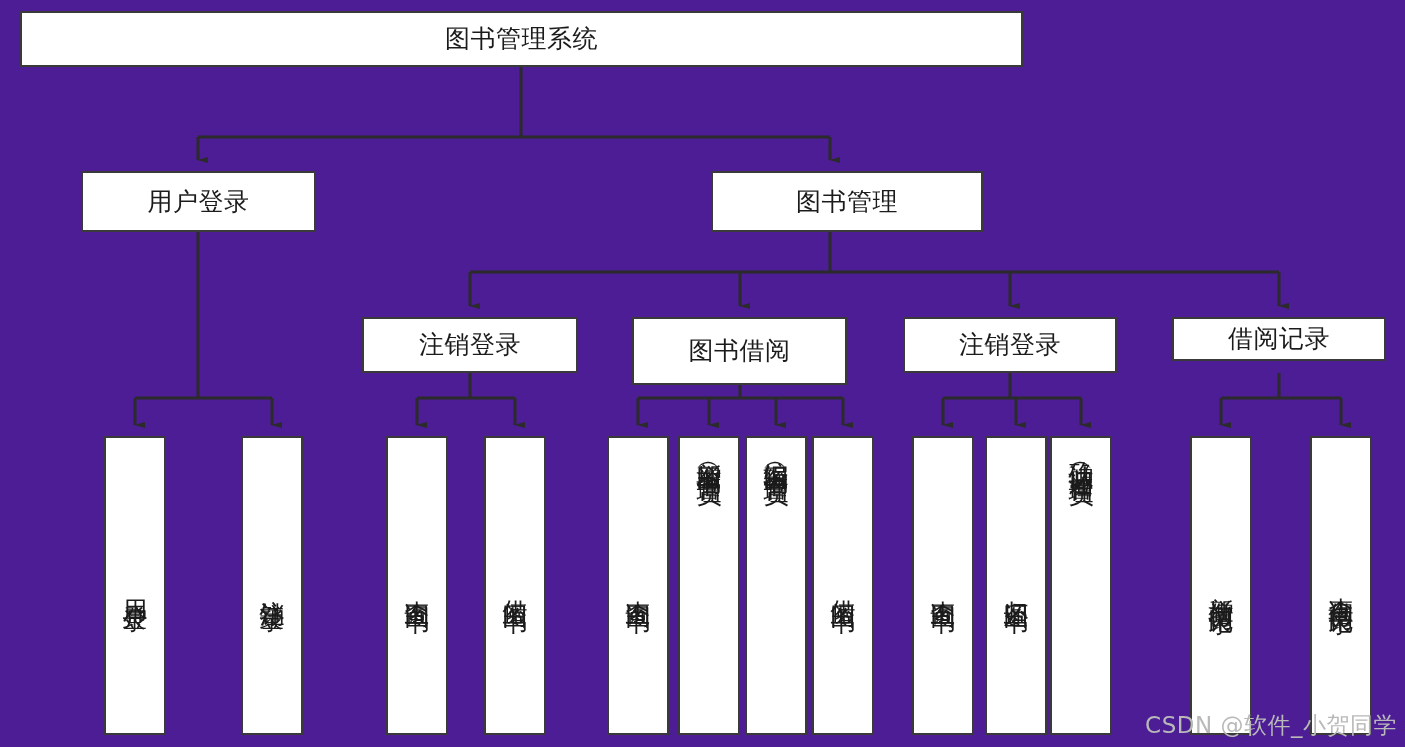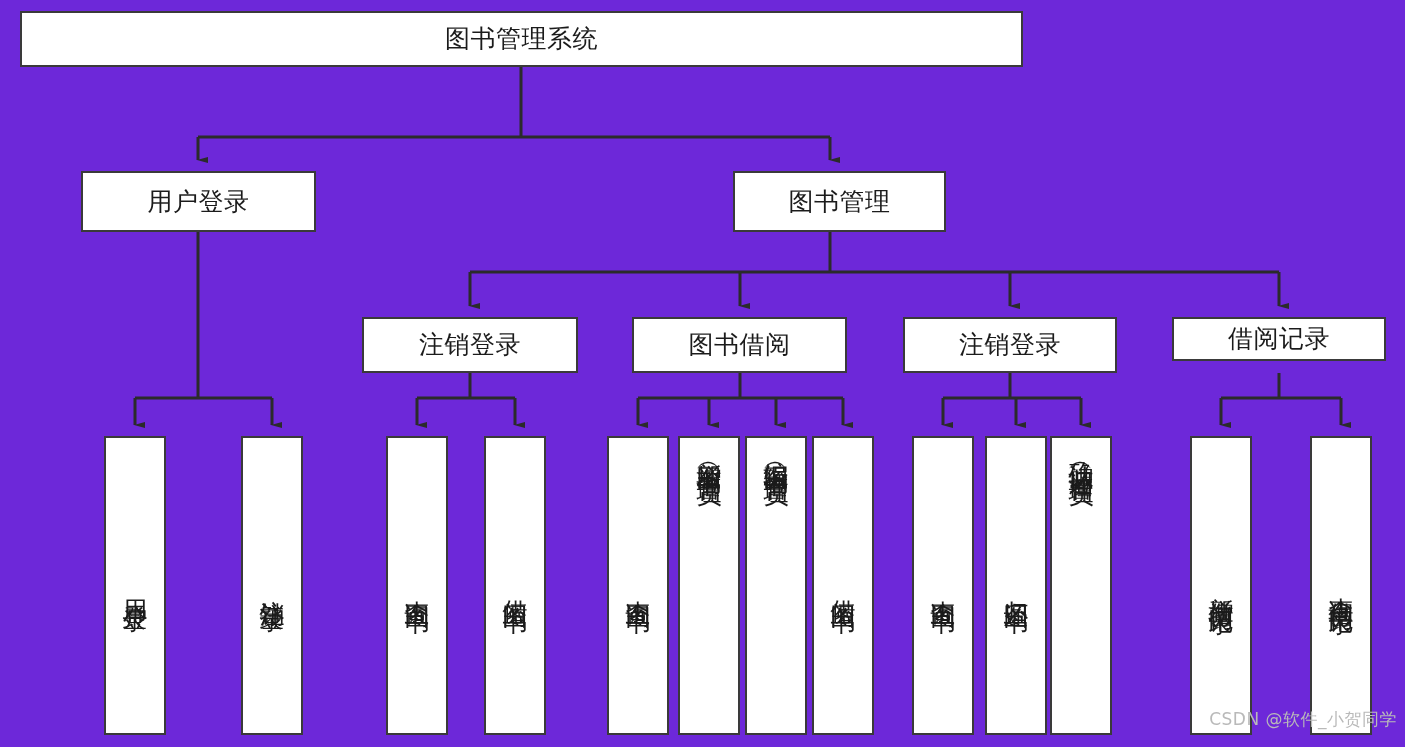--- a/index.html
+++ b/index.html
@@ -10,21 +10,21 @@
   body {
     width: 1405px;
     height: 747px;
     font-family: "DejaVu Sans", "Liberation Sans", sans-serif;
     overflow: hidden;
   }
   #diagram-root {
     position: relative;
     width: 1405px;
     height: 747px;
-    background: #6d28d9;
+    background: #4c1d95;
     text-decoration: underline;
   }
   #connector-layer {
     position: absolute;
     left: 0;
     top: 0;
     width: 1405px;
     height: 747px;
   }
   .node-box {
@@ -62,22 +62,22 @@
     line-height: 1;
     white-space: pre;
   }
   .node-leaf.leaf-centered {
     align-items: center;
     padding-top: 0;
   }
   #watermark {
     position: absolute;
     right: 8px;
-    bottom: 16px;
-    font-size: 17px;
+    bottom: 6px;
+    font-size: 23px;
     color: #b9b9b9;
     letter-spacing: 0.5px;
     white-space: nowrap;
     pointer-events: none;
   }
 </style>
 </head>
 <body>
 
 <div id="diagram-root">
@@ -132,28 +132,28 @@
     </g>
   </svg>
 
   <div class="node-box node-root" style="left:20px; top:11px; width:1003px; height:56px;">
     <span class="node-label">图书管理系统</span>
   </div>
 
   <div class="node-box node-horizontal" style="left:81px; top:171px; width:235px; height:61px;">
     <span class="node-label">用户登录</span>
   </div>
-  <div class="node-box node-horizontal" style="left:733px; top:171px; width:213px; height:61px;">
+  <div class="node-box node-horizontal" style="left:711px; top:171px; width:272px; height:61px;">
     <span class="node-label">图书管理</span>
   </div>
 
   <div class="node-box node-horizontal" style="left:362px; top:317px; width:216px; height:56px;">
     <span class="node-label">注销登录</span>
   </div>
-  <div class="node-box node-horizontal" style="left:632px; top:317px; width:215px; height:56px;">
+  <div class="node-box node-horizontal" style="left:632px; top:317px; width:215px; height:68px;">
     <span class="node-label">图书借阅</span>
   </div>
   <div class="node-box node-horizontal" style="left:903px; top:317px; width:214px; height:56px;">
     <span class="node-label">注销登录</span>
   </div>
   <div class="node-box node-horizontal" style="left:1172px; top:317px; width:214px; height:44px;">
     <span class="node-label">借阅记录</span>
   </div>
 
   <div class="node-box node-leaf leaf-centered" style="left:104px; top:436px; width:62px; height:299px;">

